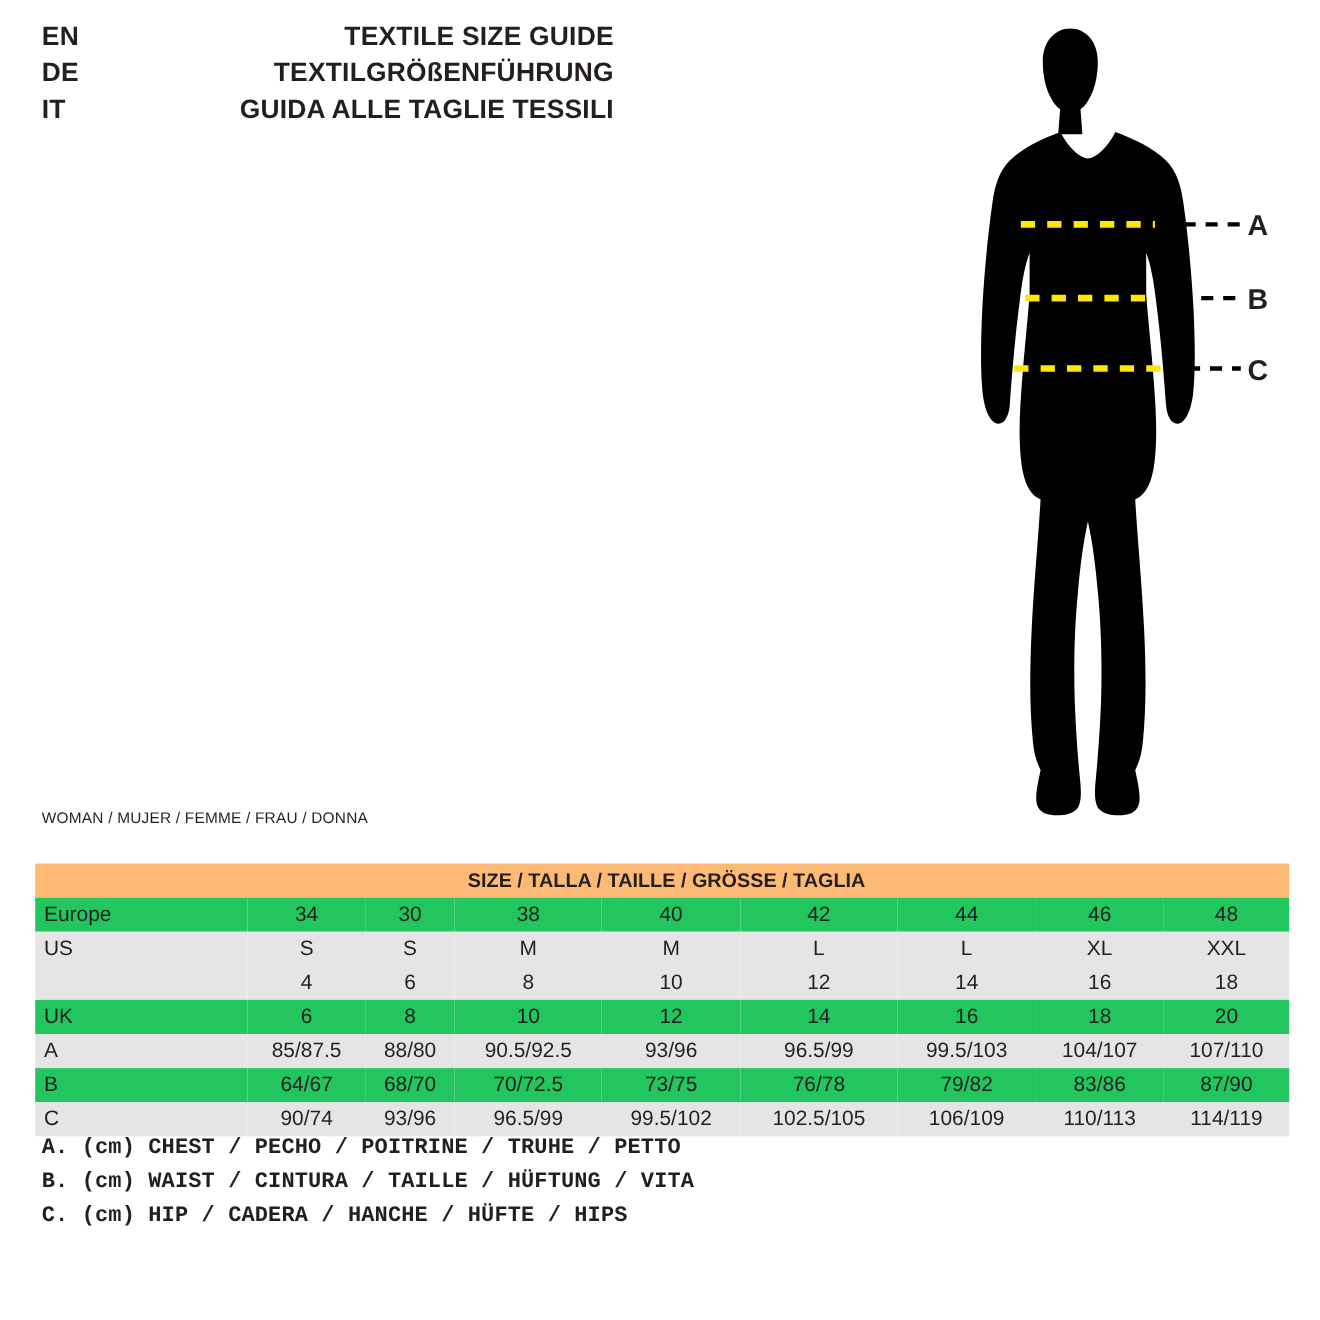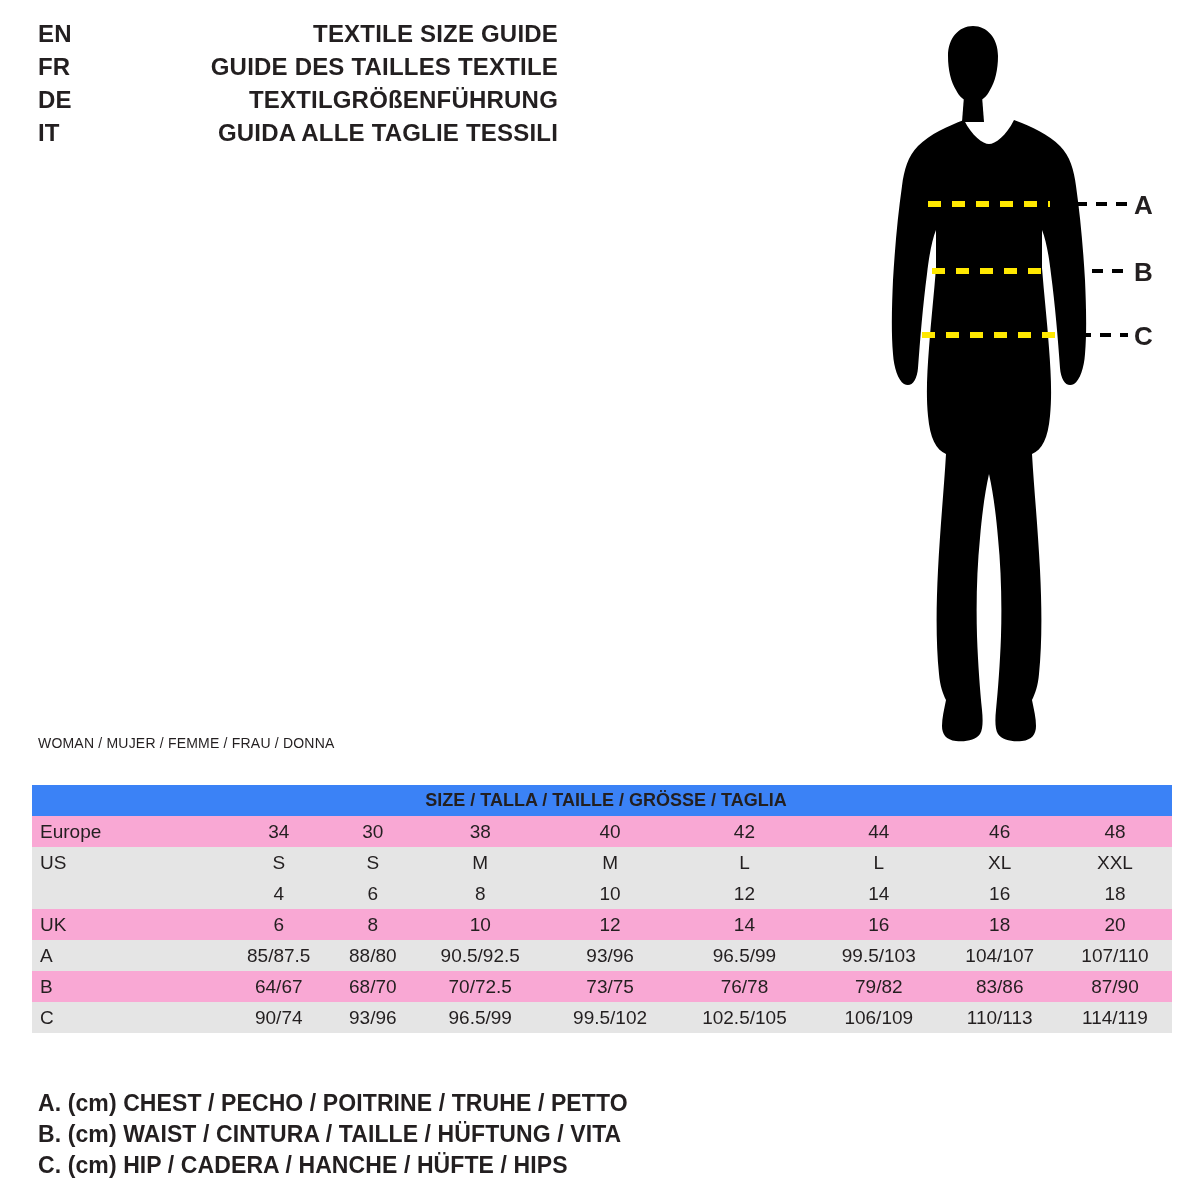--- a/index.html
+++ b/index.html
@@ -66,21 +66,21 @@
   
   .size-table {
     position: absolute;
     left: 32px;
     top: 785px;
     width: 1140px;
     border-collapse: collapse;
     font-size: 19px;
   }
   .size-table tr.head-row td {
-    background: #3b82f6;
+    background: #fdba74;
     font-weight: bold;
     color: #231f20;
     height: 27px;
     padding: 2px 0 2px 8px;
     font-size: 18px;
   }
   .size-table td {
     height: 31px;
     padding: 0;
     text-align: center;
@@ -88,48 +88,45 @@
   }
   .size-table td.label {
     text-align: left;
     padding-left: 8px;
     width: 185px;
   }
   .size-table tr.alt td {
     background: #e5e5e5;
   }
   .size-table tr.plain td {
-    background: #f9a8d4;
+    background: #22c55e;
   }
 
   
   .legend {
     position: absolute;
     left: 38px;
-    top: 1088px;
-    font-size: 23px;
+    top: 1028px;
+    font-size: 20px;
     font-weight: bold;
     line-height: 31px;
     letter-spacing: 0.1px;
+    font-family: Liberation Mono, monospace;
   }
   .legend div {
     white-space: nowrap;
   }
 </style>
 </head>
 <body>
 
 <div class="lang-block">
   <div class="lang-row">
     <span class="lang-code">EN</span>
     <span class="lang-text">TEXTILE SIZE GUIDE</span>
-  </div>
-  <div class="lang-row">
-    <span class="lang-code">FR</span>
-    <span class="lang-text">GUIDE DES TAILLES TEXTILE</span>
   </div>
   <div class="lang-row">
     <span class="lang-code">DE</span>
     <span class="lang-text">TEXTILGRÖßENFÜHRUNG</span>
   </div>
   <div class="lang-row">
     <span class="lang-code">IT</span>
     <span class="lang-text">GUIDA ALLE TAGLIE TESSILI</span>
   </div>
 </div>

